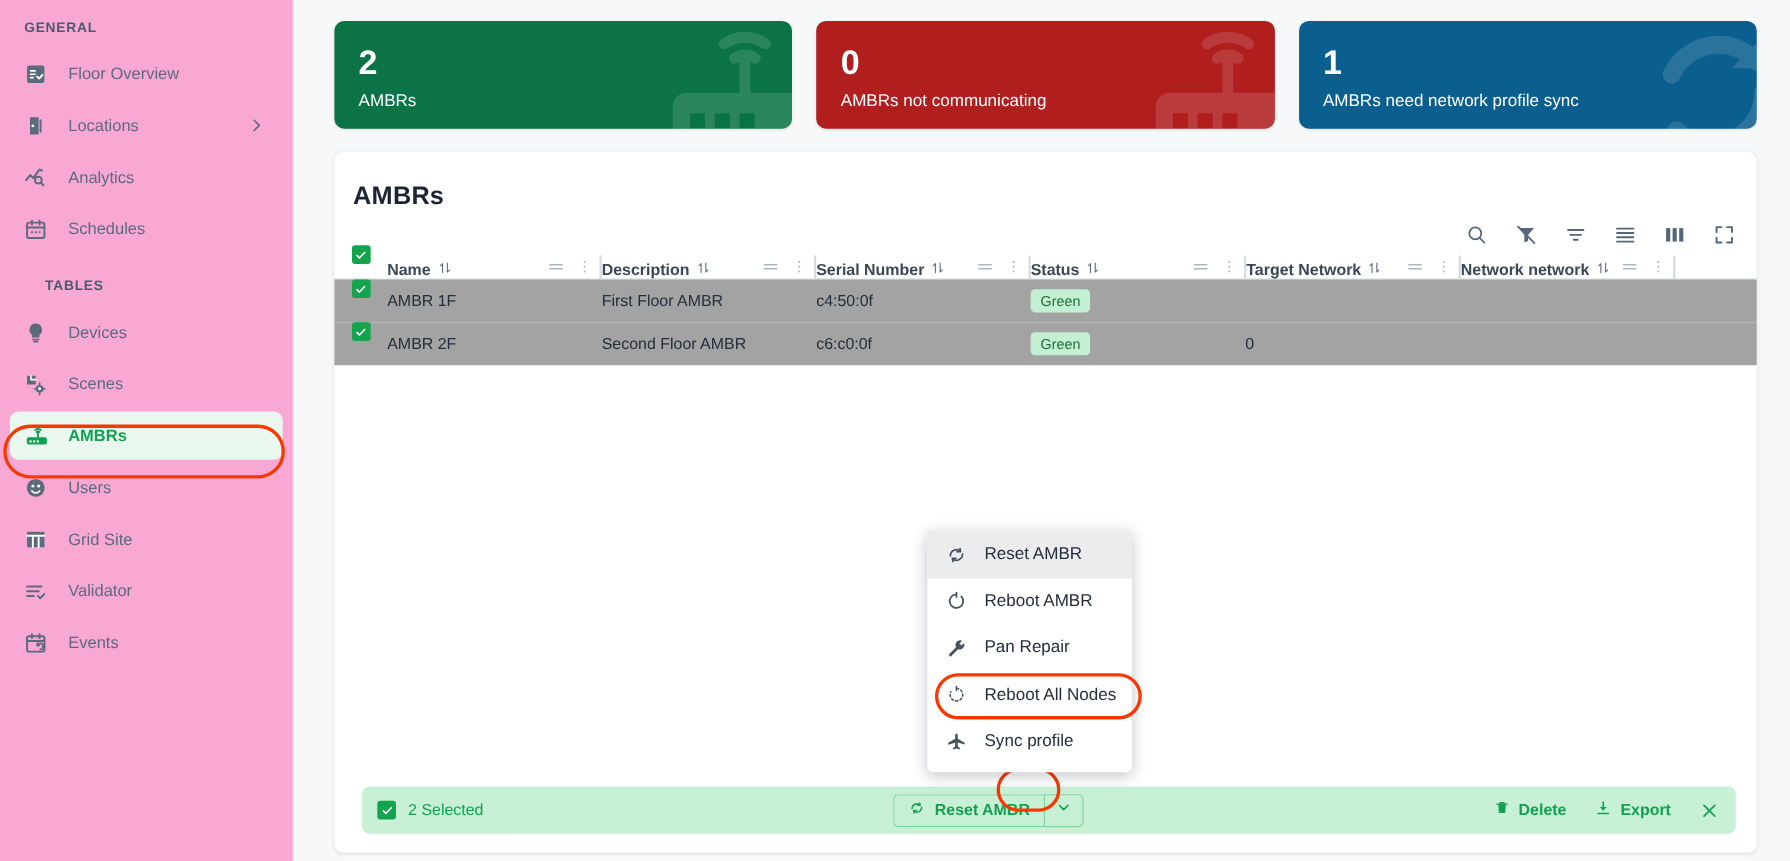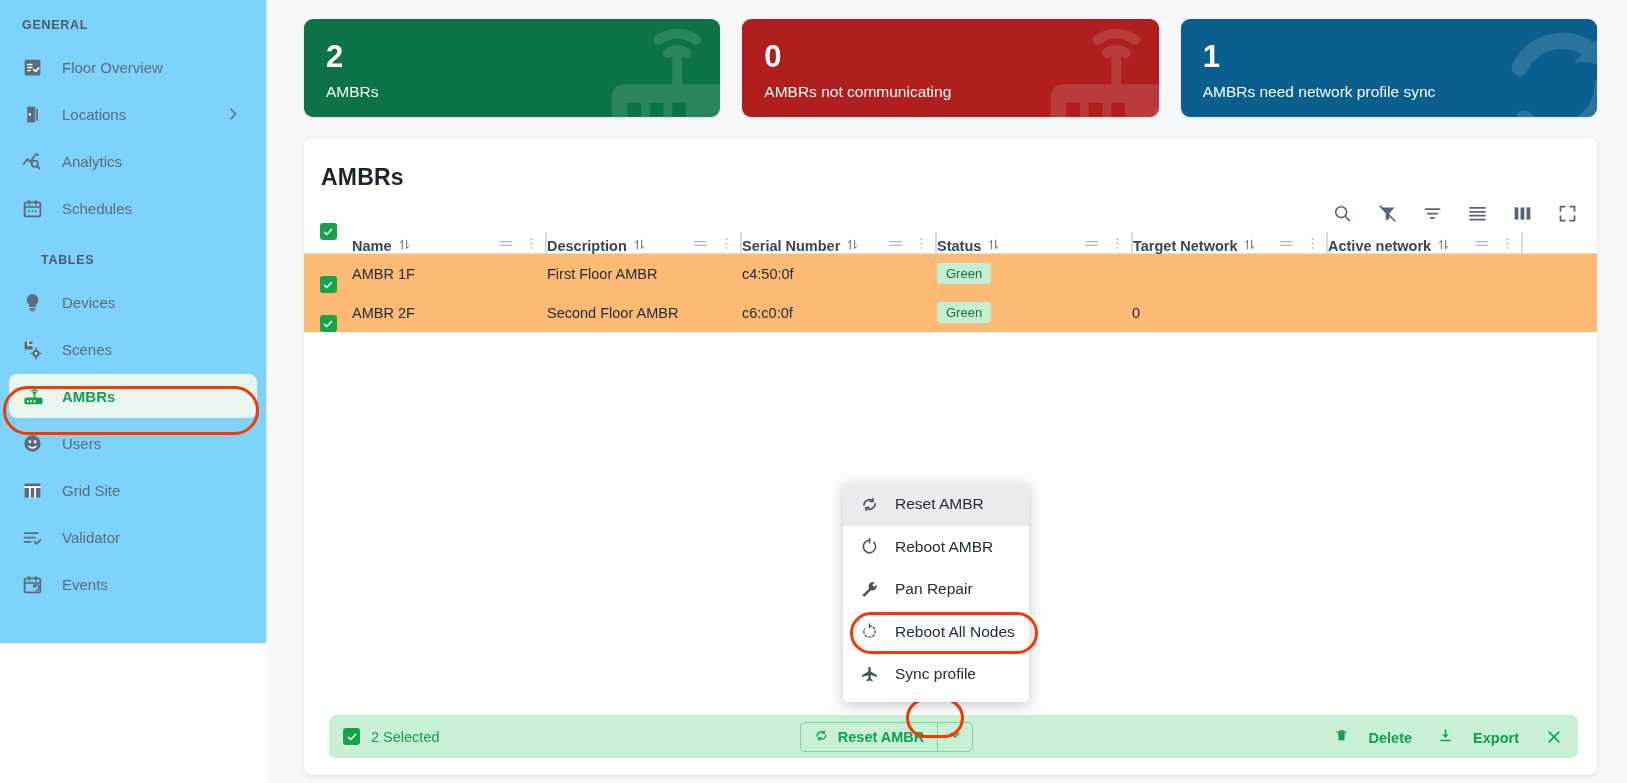--- a/index.html
+++ b/index.html
@@ -8,22 +8,22 @@
     width: 1627px; height: 783px;
     overflow: hidden;
     background: #ffffff;
     font-family: "Liberation Sans", sans-serif;
     -webkit-font-smoothing: antialiased;
   }
   #app { position: relative; width: 1627px; height: 783px; display: flex; background:#fff; }
 
   
   .sidebar {
-    width: 267px; height: 643px; flex: 0 0 267px;
-    background: #7dd3fc;
+    width: 267px; height: 783px; flex: 0 0 267px;
+    background: #f9a8d4;
     border-right: 1px solid #e3e6ea;
     padding-top: 8px;
     position: relative;
   }
   .sb-section {
     font-size: 12.5px; font-weight: bold; letter-spacing: .7px;
     color: #4d5a6b; padding: 10px 0 10px 22px; text-transform: uppercase;
   }
   .sb-item {
     display: flex; align-items: center; height: 44px;
@@ -86,22 +86,22 @@
   .cb-col { width: 48px; flex: 0 0 48px; display: flex; align-items: center; justify-content: center; }
 
   .chk {
     width: 17px; height: 17px; border-radius: 3px; background: #14a44d;
     display: flex; align-items: center; justify-content: center;
     cursor: pointer;
   }
   .chk svg { display: block; }
 
   .trow {
-    display: flex; align-items: flex-end; height: 39px;
-    background: #fdba74; font-size: 14.5px; color: #232d3b;
+    display: flex; align-items: flex-start; height: 39px;
+    background: #a3a3a3; font-size: 14.5px; color: #232d3b;
   }
   .td { display: flex; align-items: center; height: 39px; white-space: nowrap; }
   .badge {
     background: #c3f0d2; color: #246b3d; border-radius: 4px;
     padding: 3px 9px; font-size: 13px;
   }
 
   
   .menu {
     position: absolute; left: 843px; top: 483px; width: 186px;
@@ -140,21 +140,21 @@
     display: flex; align-items: center; justify-content: center; width: 36px;
     border: 1px solid #7fd3a0; border-radius: 0 5px 5px 0; color: #13a052; cursor: pointer;
     background: transparent;
   }
   .caret-highlight {
     position: absolute; width: 58px; height: 40px; border: 3.5px solid #f83800;
     border-radius: 21px; pointer-events: none; z-index: 25;
     left: 906px; top: 698px;
   }
   .ab-right { display: flex; align-items: center; gap: 26px; color: #13a052; }
-  .ab-btn { display: flex; align-items: flex-end; gap: 20px; font-size: 14.5px; font-weight: bold; cursor: pointer; }
+  .ab-btn { display: flex; align-items: center; gap: 8px; font-size: 14.5px; font-weight: bold; cursor: pointer; }
   .ab-close { cursor: pointer; display:flex; }
   svg { stroke-linecap: round; stroke-linejoin: round; }
 </style>
 </head>
 <body>
 
 <div id="app">
 
   <nav class="sidebar">
 
@@ -516,21 +516,21 @@
                     <circle cx="12" cy="5" r="1.5" fill="currentColor"></circle>
                     <circle cx="12" cy="12" r="1.5" fill="currentColor"></circle>
                     <circle cx="12" cy="19" r="1.5" fill="currentColor"></circle>
                   </svg>
               </span>
             </span>
             <span class="hsep"></span>
           </div>
 
           <div class="th" style="width:195px;">
-            <span>Active network</span>
+            <span>Network network</span>
             <span class="sort">
               <svg width="13" height="13" viewBox="0 0 24 24" fill="none">
                   <path d="M8 20V5M8 5L4.5 8.5M16 4v15M16 19l3.5-3.5" stroke="currentColor" stroke-width="1.8"></path>
                 </svg>
             </span>
             <span class="hmenu">
               <span>
                 <svg width="15" height="15" viewBox="0 0 24 24" fill="none">
                     <path d="M3 9h18M3 15h18" stroke="currentColor" stroke-width="2.2"></path>
                   </svg>

